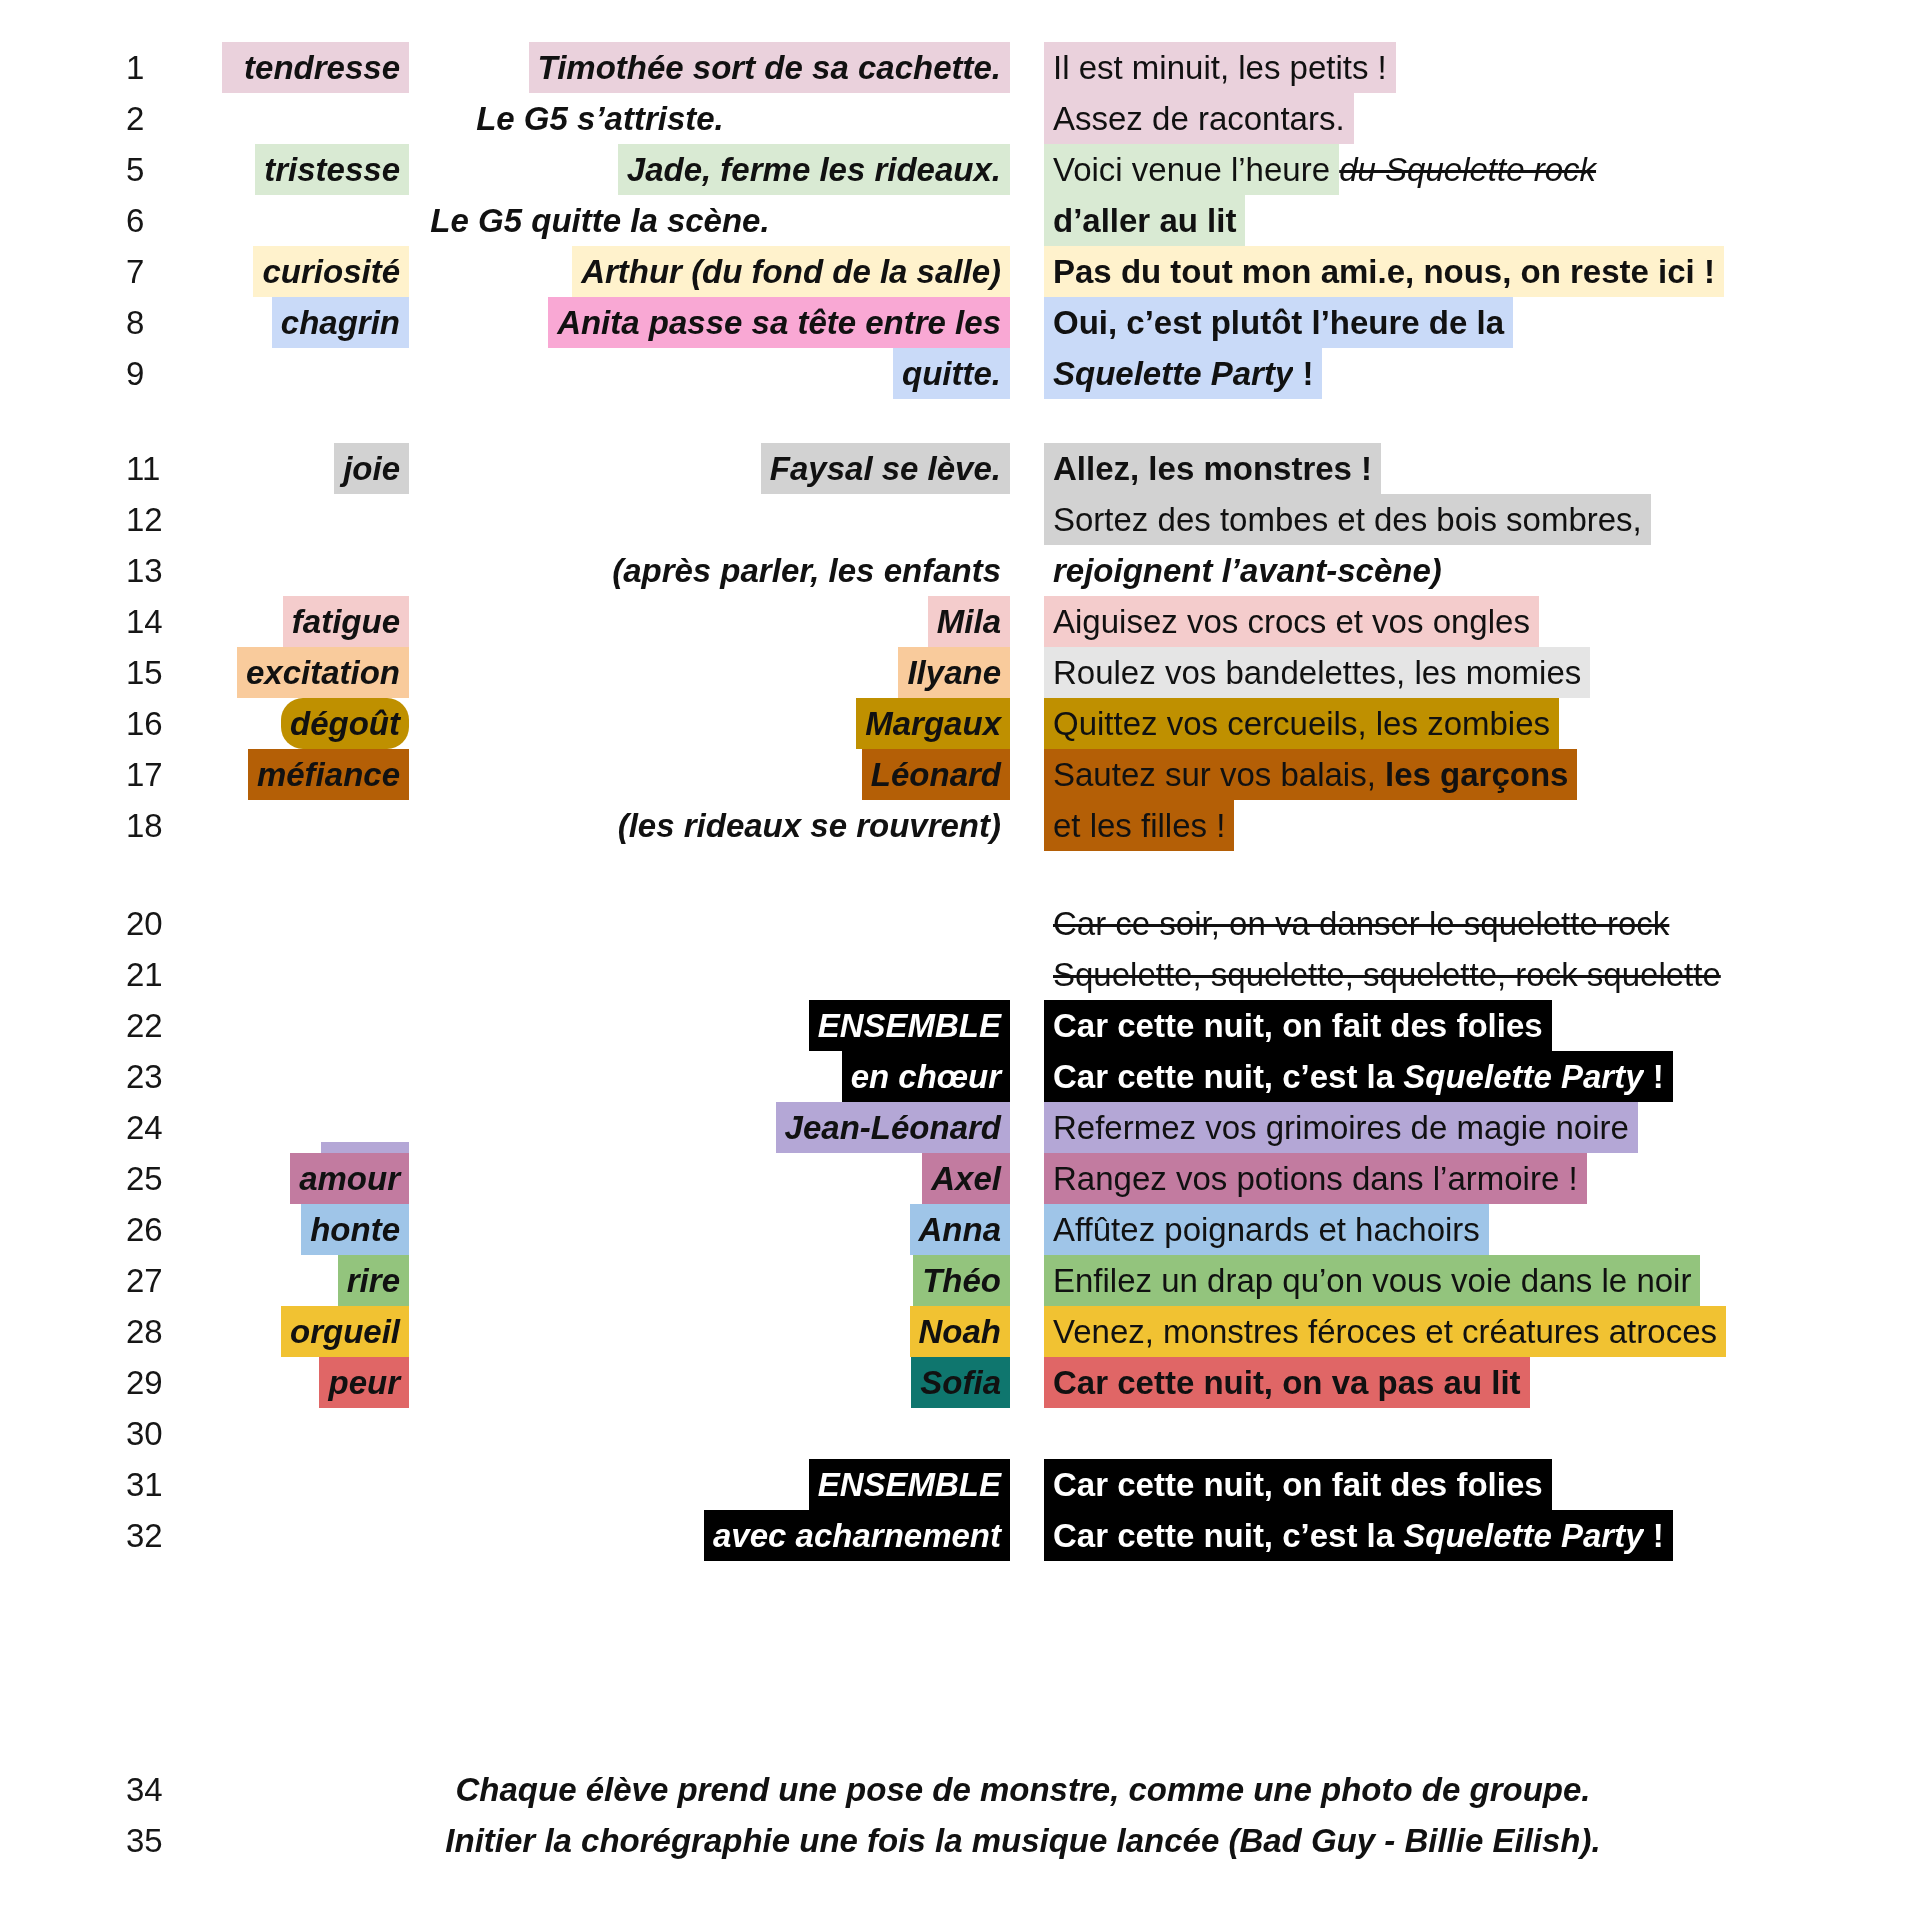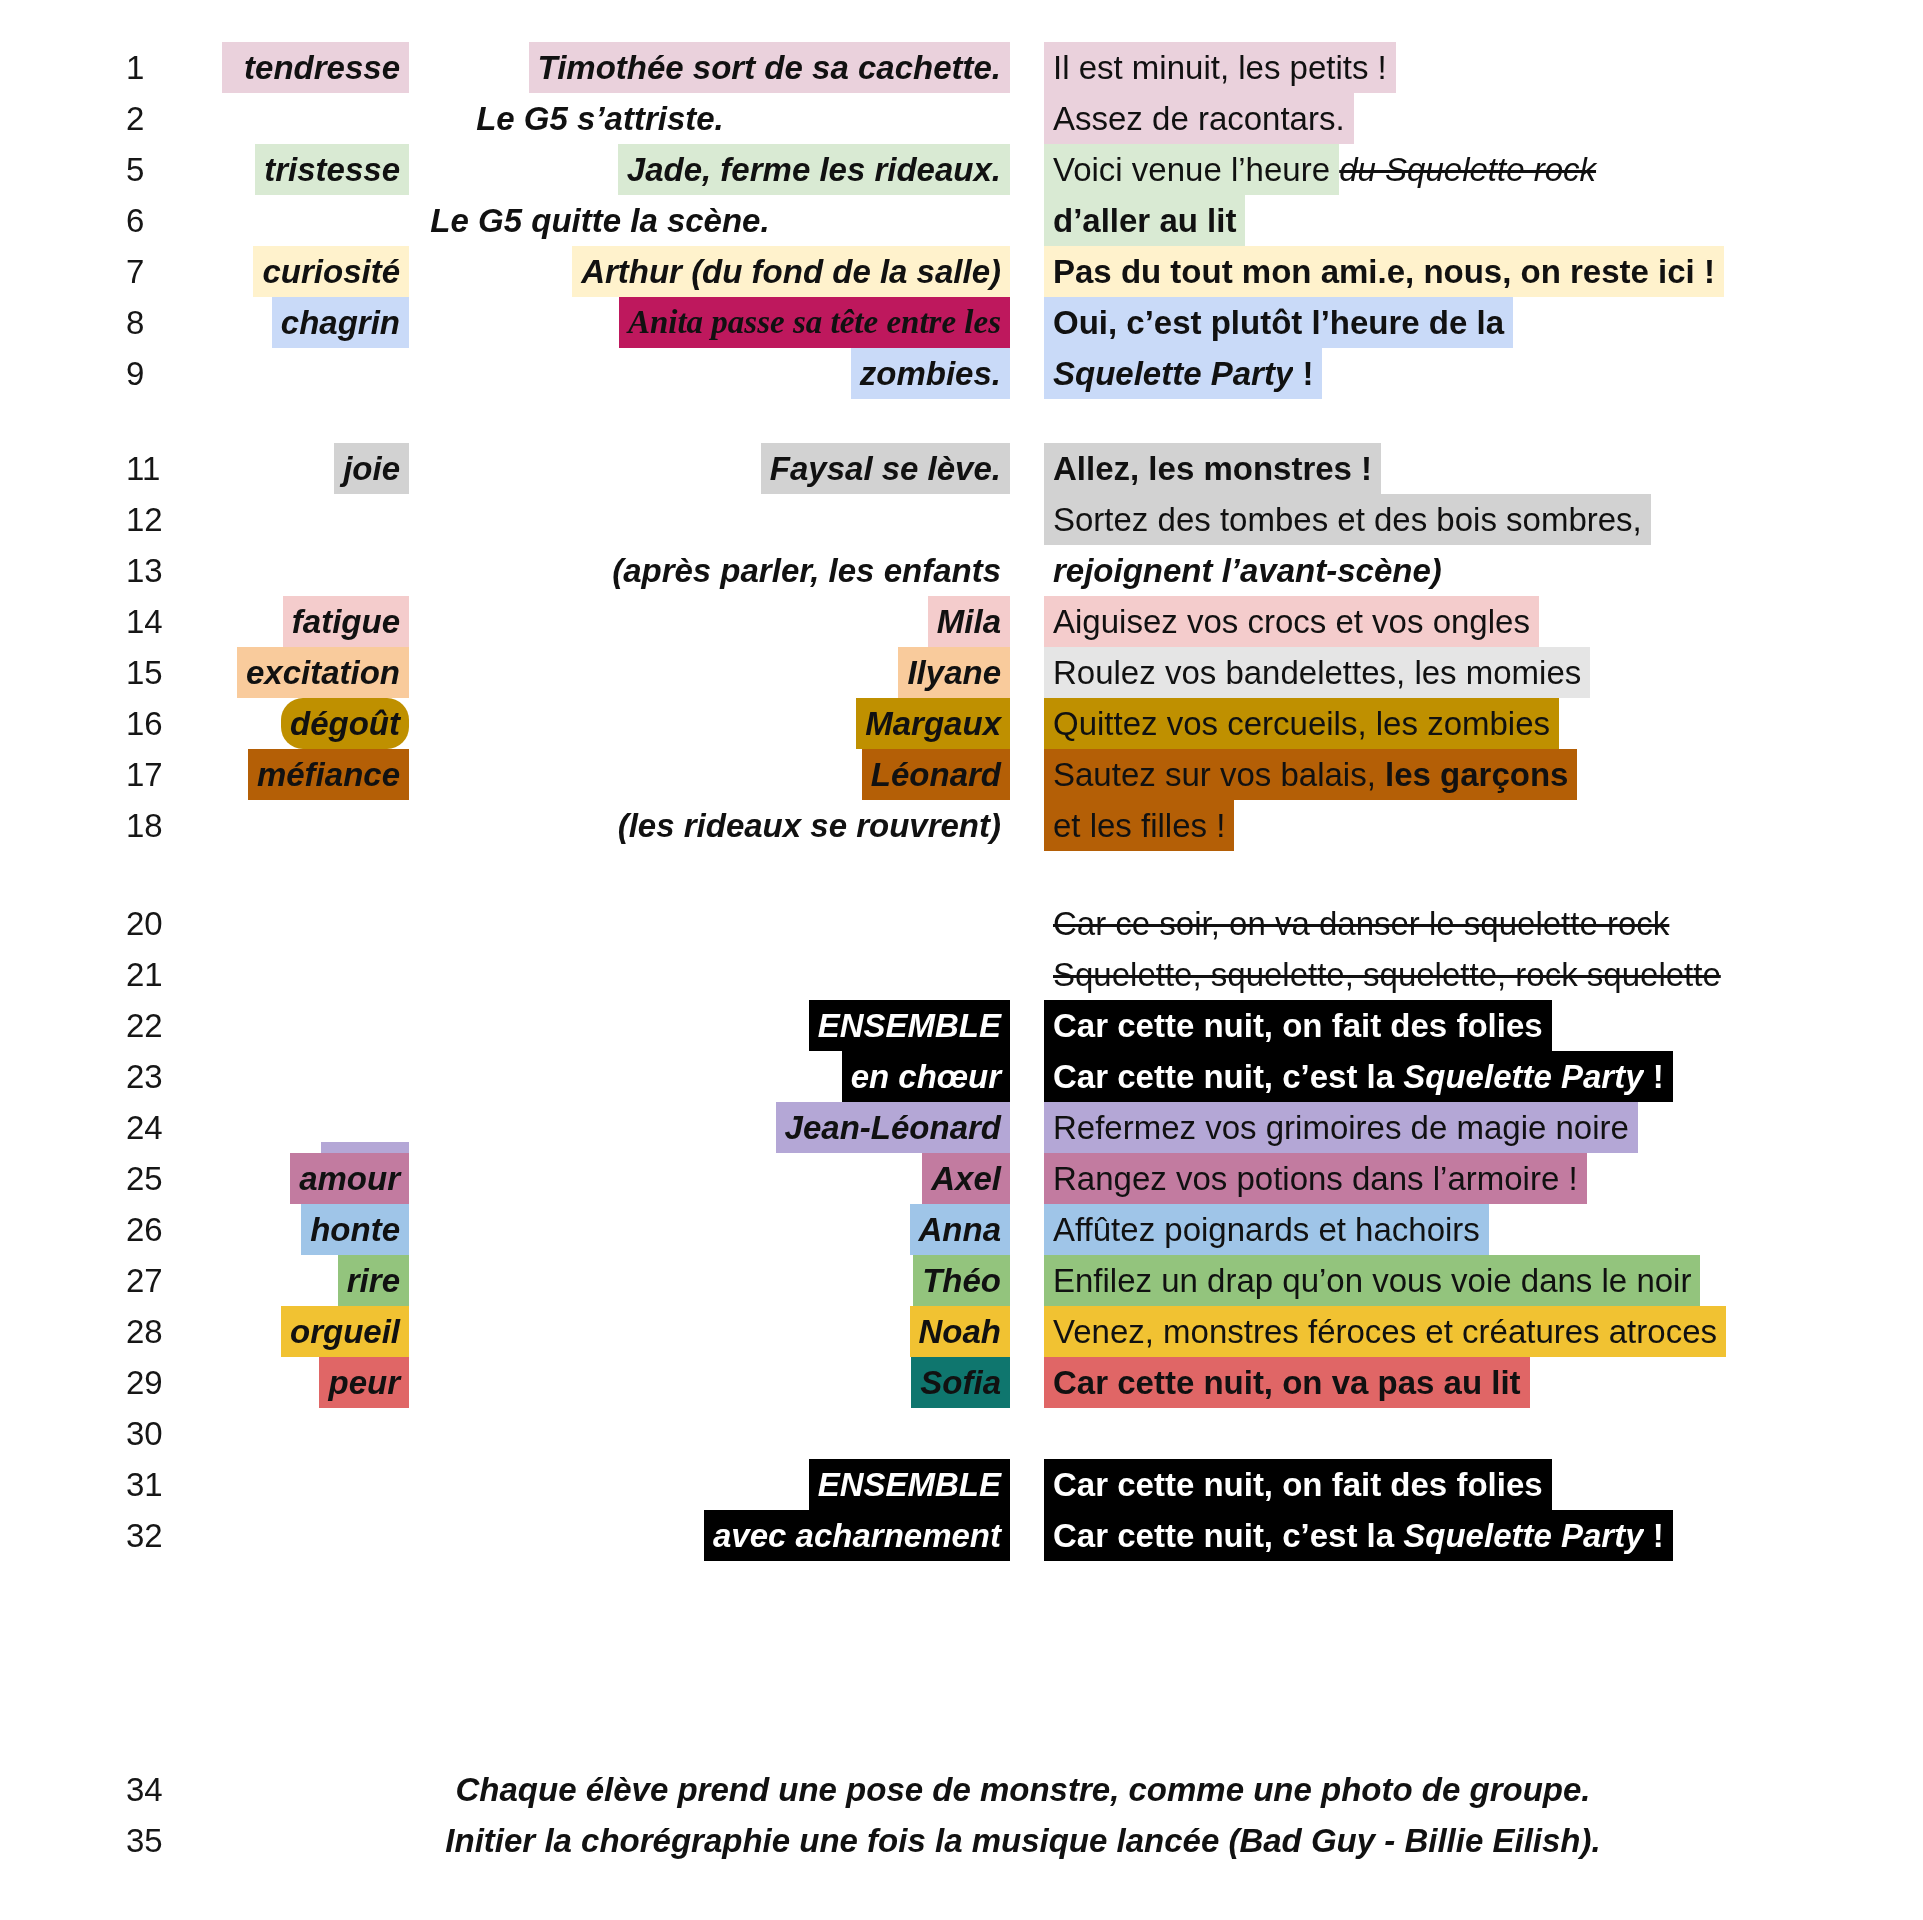--- a/index.html
+++ b/index.html
@@ -57,26 +57,26 @@
         </div>
         <div class="row">
           <div class="c-num">7</div>
           <div class="c-emo"><span class="seg segf segl" style="background: rgb(255, 242, 204);">curiosité</span></div>
           <div class="c-stage"><span class="seg segf segl" style="background: rgb(255, 242, 204);">Arthur (du fond de la salle)</span></div>
           <div class="c-dlg"><span class="seg segf segl b" style="background: rgb(255, 242, 204);">Pas du tout mon ami.e, nous, on reste ici !</span></div>
         </div>
         <div class="row">
           <div class="c-num">8</div>
           <div class="c-emo"><span class="seg segf segl" style="background: rgb(201, 218, 248);">chagrin</span></div>
-          <div class="c-stage"><span class="seg segf segl" style="background: #be185d; font-family: Liberation Serif, serif;">Anita passe sa tête entre les</span></div>
+          <div class="c-stage"><span class="seg segf segl" style="background: #f9a8d4;">Anita passe sa tête entre les</span></div>
           <div class="c-dlg"><span class="seg segf segl b" style="background: rgb(201, 218, 248);">Oui, c’est plutôt l’heure de la</span></div>
         </div>
         <div class="row">
           <div class="c-num">9</div>
-          <div class="c-stage"><span class="seg segf segl" style="background: rgb(201, 218, 248);">zombies.</span></div>
+          <div class="c-stage"><span class="seg segf segl" style="background: rgb(201, 218, 248);">quitte.</span></div>
           <div class="c-dlg"><span class="seg segf b i" style="background: rgb(201, 218, 248);">Squelette Party</span><span class="seg segl b" style="background: rgb(201, 218, 248);"> !</span></div>
         </div>
       </div>
       <div class="block">
         <div class="row">
           <div class="c-num">11</div>
           <div class="c-emo"><span class="seg segf segl" style="background: rgb(210, 210, 210);">joie</span></div>
           <div class="c-stage"><span class="seg segf segl" style="background: rgb(210, 210, 210);">Faysal se lève.</span></div>
           <div class="c-dlg"><span class="seg segf segl b" style="background: rgb(210, 210, 210);">Allez, les monstres !</span></div>
         </div>

